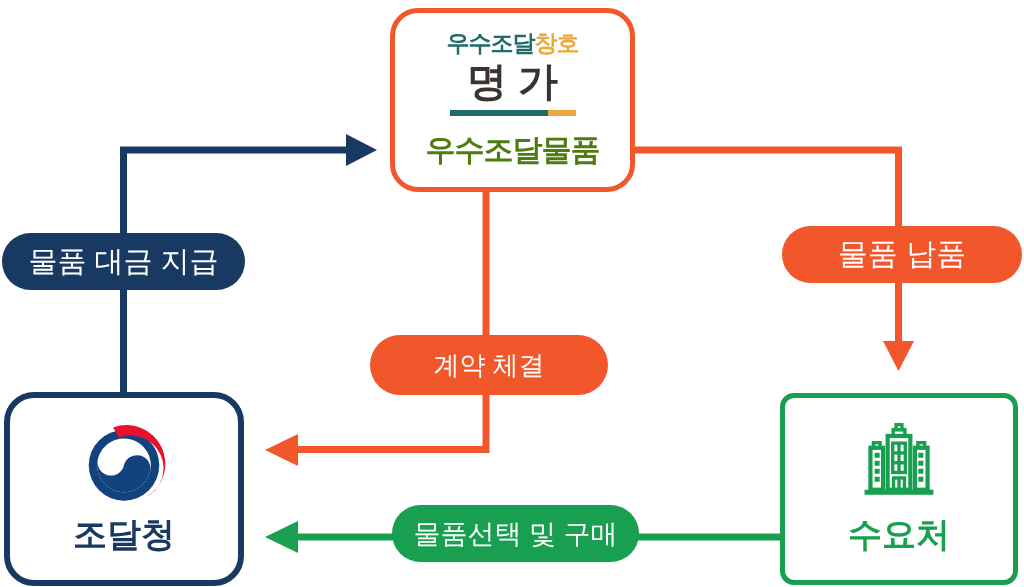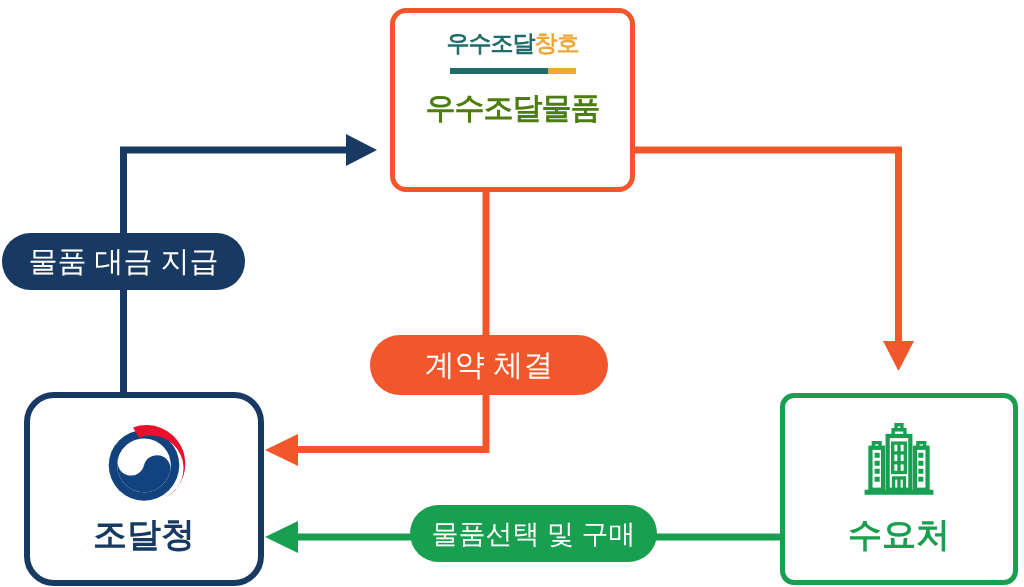--- a/index.html
+++ b/index.html
@@ -3,38 +3,38 @@
 <meta charset="utf-8">
 <style>
   html,body{margin:0;padding:0;background:#fff;}
   .stage{
     position:relative;width:1024px;height:587px;background:#ffffff;overflow:hidden;
     font-family:"Liberation Sans","DejaVu Sans",sans-serif;
   }
   .arrows{position:absolute;left:0;top:0;z-index:1;}
   .box{position:absolute;box-sizing:border-box;background:#fff;z-index:2;
        display:flex;flex-direction:column;align-items:center;}
-  .vendor-box{left:390px;top:8px;width:245px;height:184px;border:5px solid #F2572B;border-radius:16px;justify-content:flex-start;}
+  .vendor-box{left:390px;top:8px;width:245px;height:184px;border:5px solid #F2572B;border-radius:28px;justify-content:flex-start;}
   .brand-line1{margin-top:15px;font-size:23px;font-weight:800;letter-spacing:-1px;white-space:nowrap;}
   .brand-prefix{color:#1F6C6B;}
   .brand-suffix{color:#EDA83C;}
   .brand-name{font-size:40px;line-height:1.0;font-weight:800;color:#3A332F;letter-spacing:0.28em;text-indent:0.28em;margin-top:2px;}
   .brand-underline{width:126px;height:6px;margin:9px 0 14px 0;
     background:linear-gradient(to right,#1F6C6B 0 78%,#EDA83C 78% 100%);}
   .vendor-product{font-size:30px;font-weight:800;color:#4d7c0f;letter-spacing:-1px;white-space:nowrap;}
-  .pps-box{left:24px;top:392px;width:240px;height:194px;border:6px solid #183A62;border-radius:30px;justify-content:center;}
+  .pps-box{left:4px;top:392px;width:240px;height:194px;border:6px solid #183A62;border-radius:30px;justify-content:center;}
   .demand-box{left:780px;top:393px;width:238px;height:192px;border:5px solid #189F4F;border-radius:14px;justify-content:center;}
   .box-label-navy{font-size:34px;font-weight:800;color:#183A62;margin-top:8px;}
   .box-label-green{font-size:34px;font-weight:800;color:#189F4F;margin-top:8px;}
   .pill{position:absolute;z-index:2;display:flex;align-items:center;justify-content:center;
         color:#fff;font-weight:400;border-radius:999px;white-space:nowrap;}
   .pill-payment{left:2px;top:233px;width:243px;height:57px;background:#183A62;font-size:29px;}
-  .pill-contract{left:370px;top:335px;width:238px;height:60px;background:#F2572B;font-size:30px;}
+  .pill-contract{left:370px;top:335px;width:238px;height:60px;background:#F2572B;font-size:26px;}
   .pill-delivery{left:782px;top:226px;width:240px;height:57px;background:#F2572B;font-size:30px;}
-  .pill-selection{left:410px;top:505px;width:247px;height:57px;background:#189F4F;font-size:27px;}
+  .pill-selection{left:392px;top:505px;width:247px;height:57px;background:#189F4F;font-size:27px;}
   .emblem,.bldg{display:block;}
 </style>
 </head>
 <body>
 
 <div class="stage">
 
   <svg class="arrows" width="1024" height="587" viewBox="0 0 1024 587">
 
     <path d="M123.5 392 V150 H346" fill="none" stroke="#183A62" stroke-width="7"></path>
@@ -47,26 +47,28 @@
     <polygon points="298,434 298,466 265,450" fill="#F2572B"></polygon>
 
     <path d="M780 537 H298" fill="none" stroke="#189F4F" stroke-width="7"></path>
     <polygon points="298,521 298,553 265,537" fill="#189F4F"></polygon>
   </svg>
 
   <div class="box vendor-box">
     <div class="brand-line1">
       <span class="brand-prefix">우수조달</span><span class="brand-suffix">창호</span>
     </div>
+    <div class="brand-name">명가</div>
     <div class="brand-underline"></div>
     <div class="vendor-product">우수조달물품</div>
   </div>
 
   <div class="pill pill-payment">물품 대금 지급</div>
   <div class="pill pill-contract">계약 체결</div>
+  <div class="pill pill-delivery">물품 납품</div>
   <div class="pill pill-selection">물품선택 및 구매</div>
 
   <div class="box pps-box">
     <svg class="emblem" width="84" height="84" viewBox="0 0 100 100">
       <circle cx="50" cy="54" r="42" fill="#12437E"></circle>
       <g transform="rotate(14 50 54)">
         <circle cx="50" cy="54" r="32" fill="#FFFFFF"></circle>
         <path d="M18 54 A16 16 0 0 0 50 54 A16 16 0 0 1 82 54 A32 32 0 0 1 18 54 Z" fill="#12437E"></path>
       </g>
       <path d="M37 9 A46 46 0 0 1 76 92 A39 39 0 0 0 44 21 Z" fill="#E8112D"></path>

